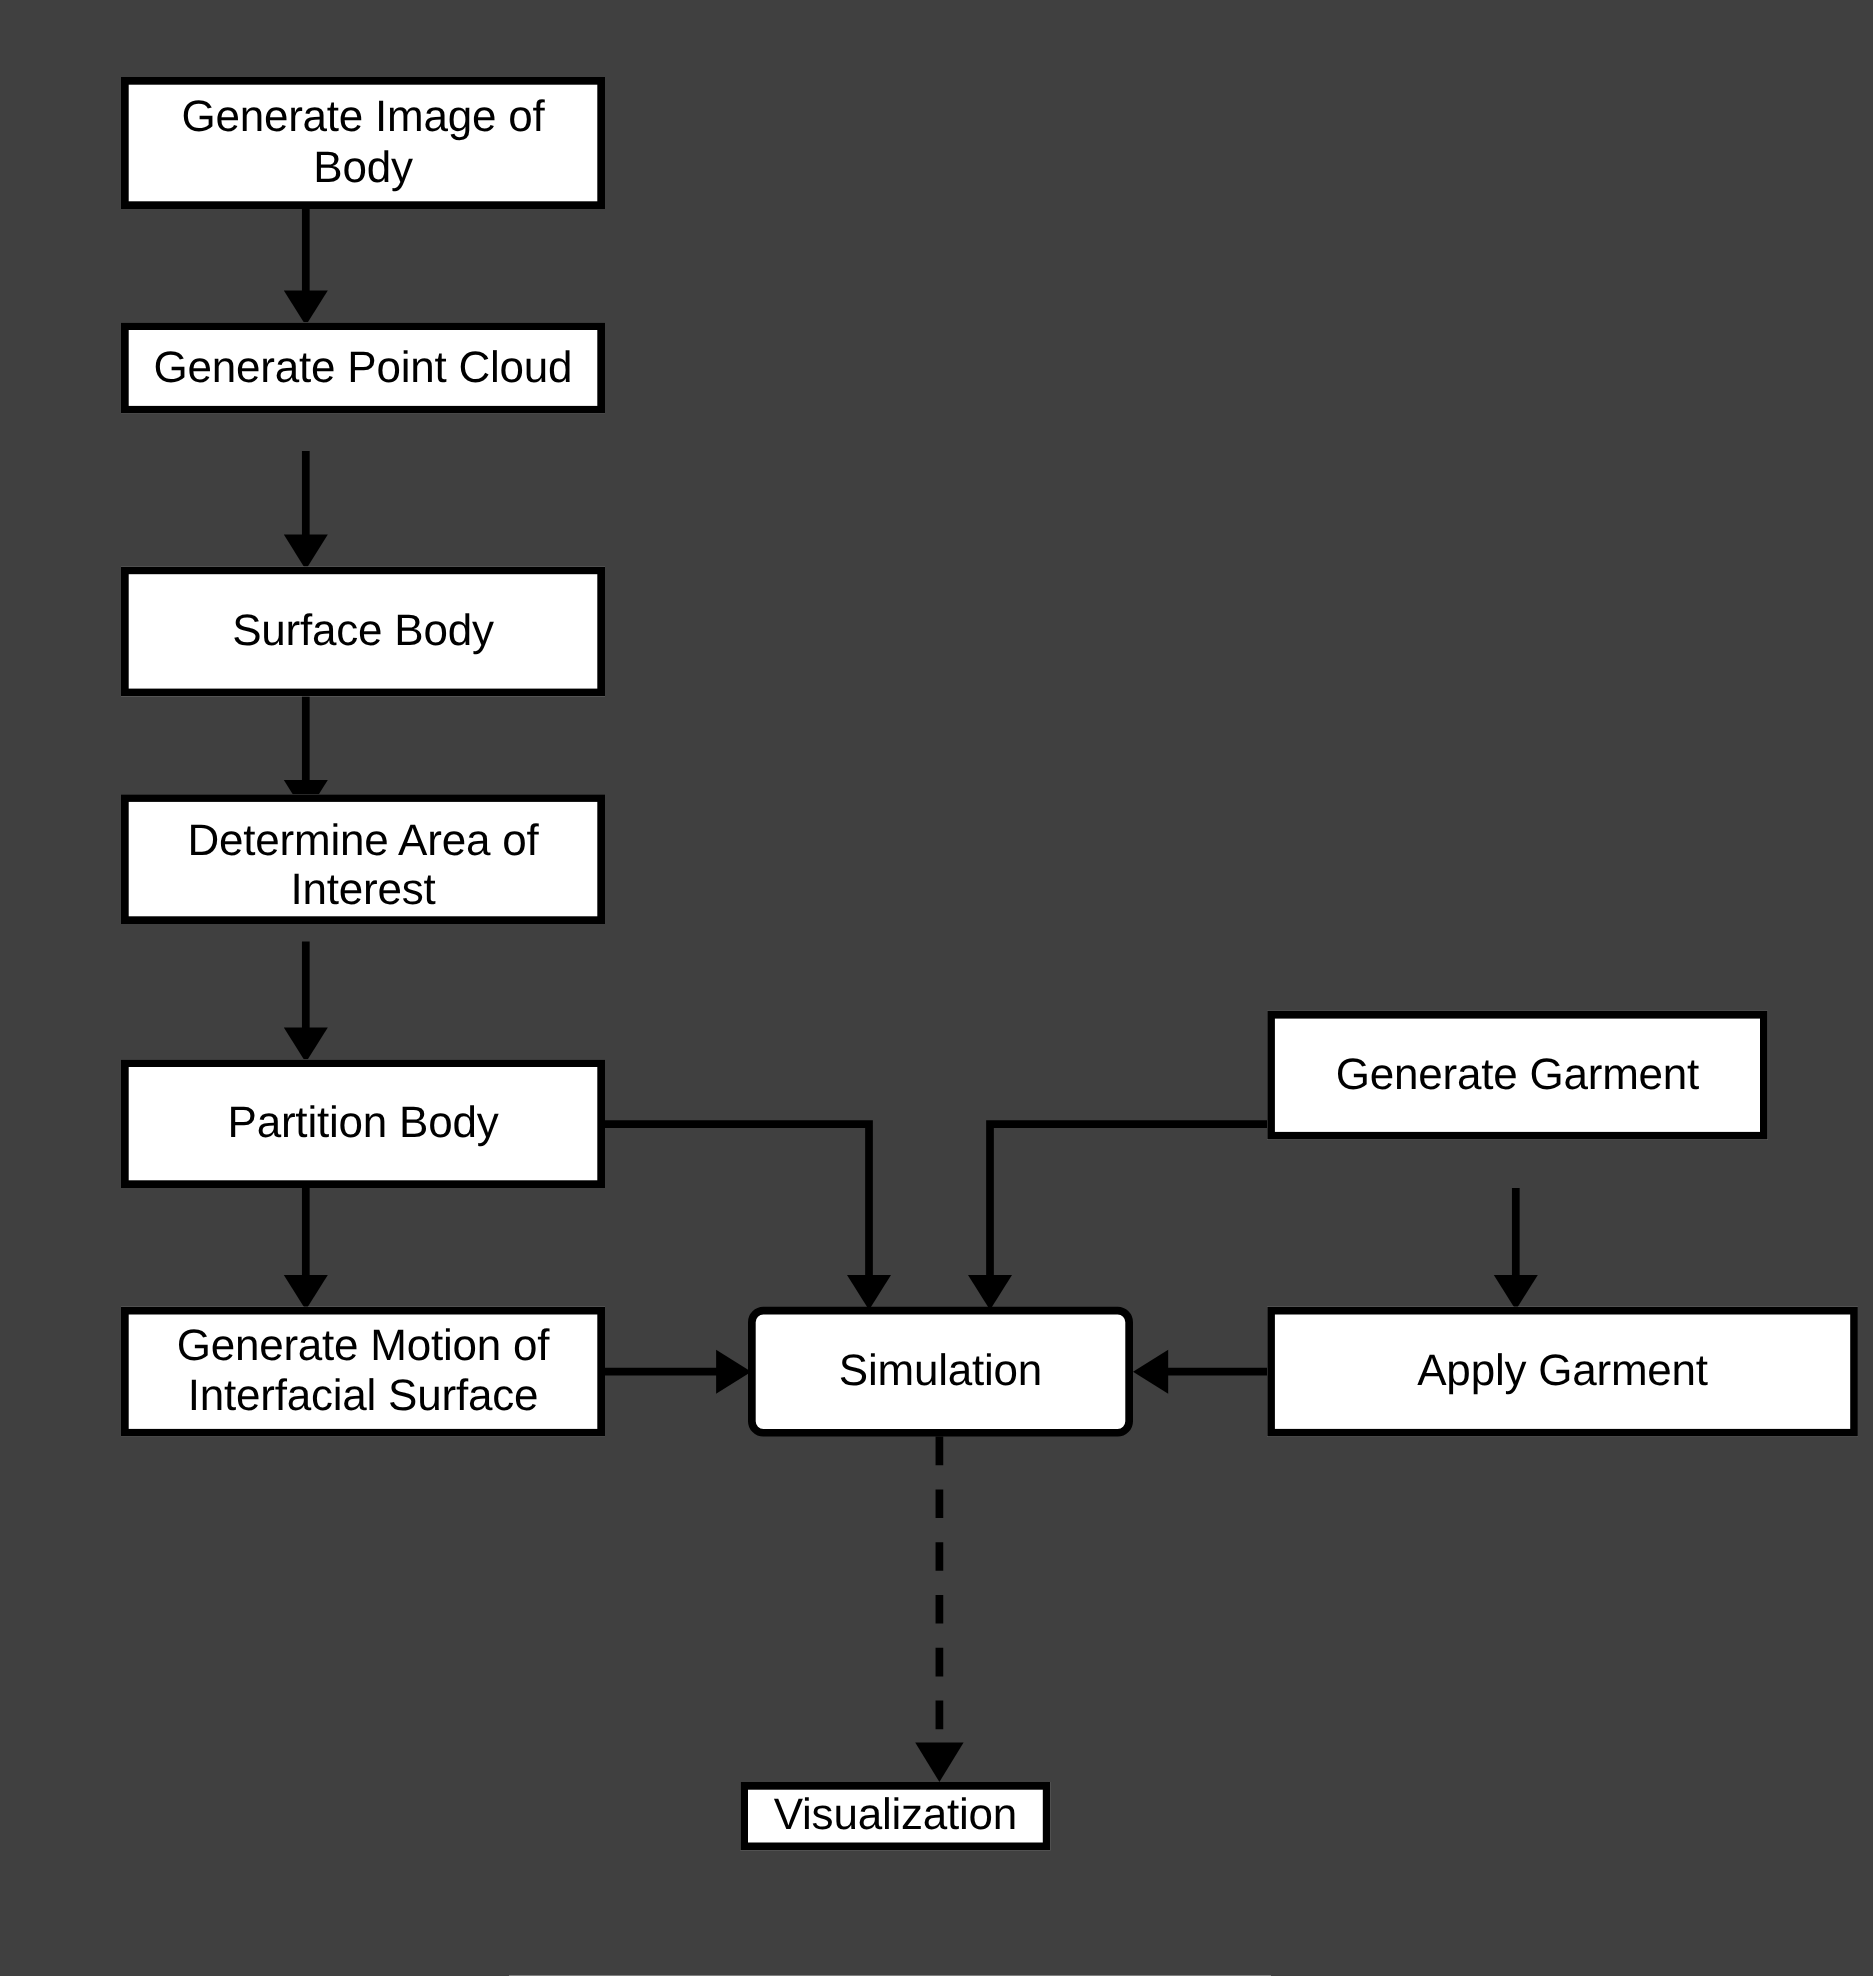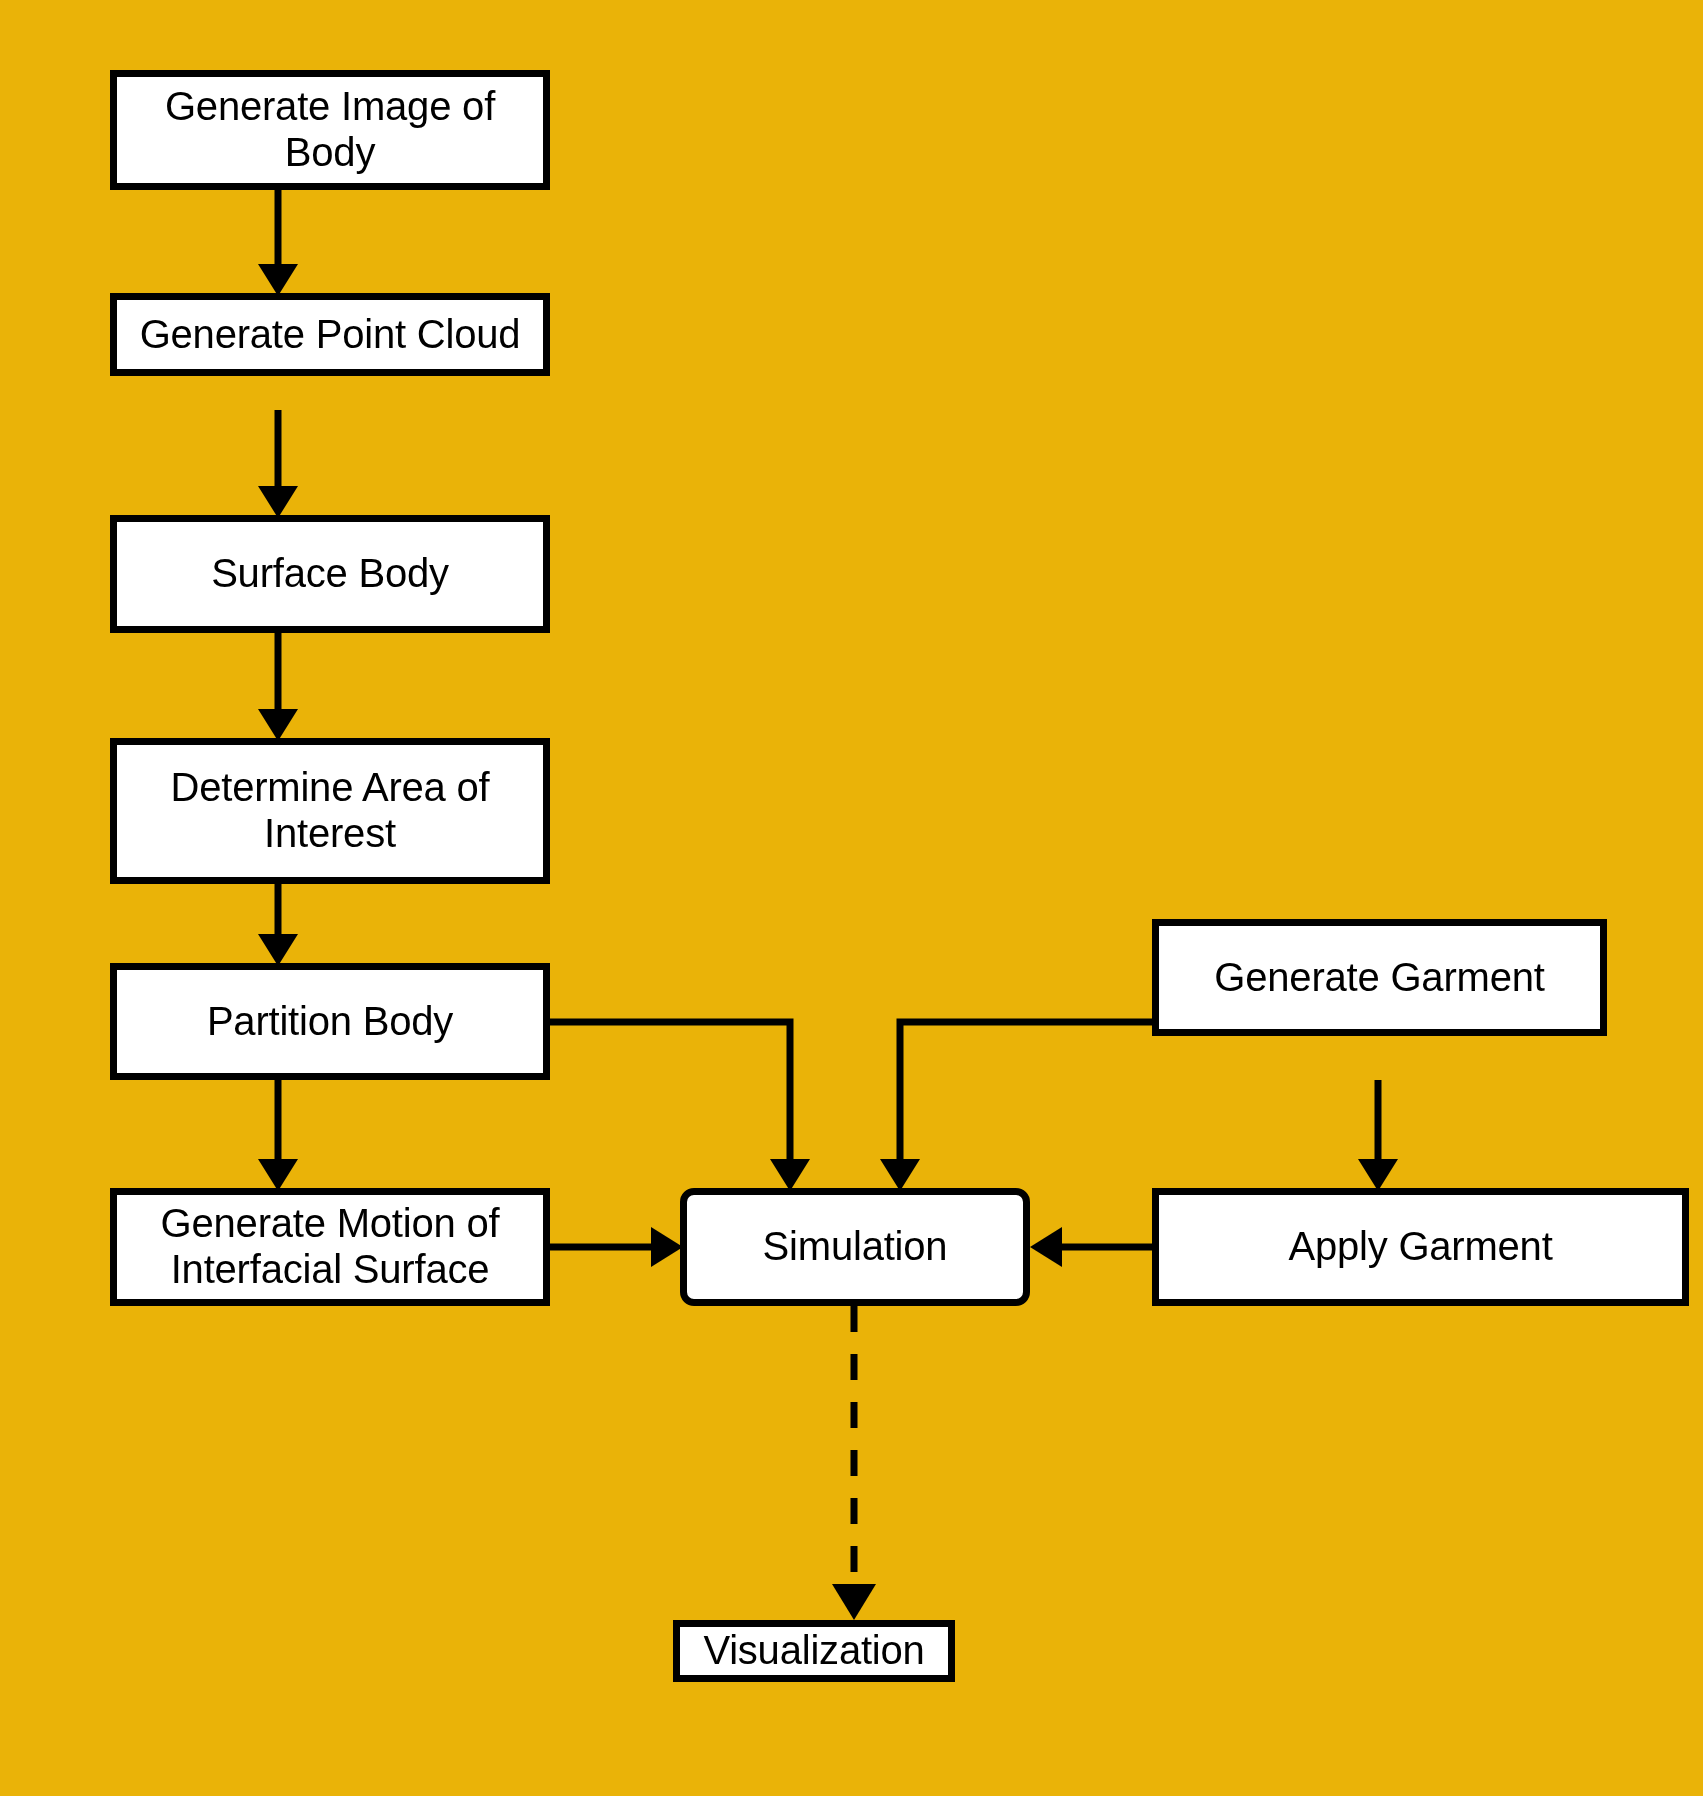--- a/index.html
+++ b/index.html
@@ -10,21 +10,21 @@
   body {
     width: 1703px;
     height: 1796px;
     font-family: "Liberation Sans", sans-serif;
     overflow: hidden;
   }
   #flowchart-root {
     position: relative;
     width: 1703px;
     height: 1796px;
-    background: #eab308;
+    background: #404040;
   }
   #flow-svg {
     position: absolute;
     left: 0;
     top: 0;
     width: 1703px;
     height: 1796px;
   }
   .node-box {
     position: absolute;
@@ -119,21 +119,21 @@
   </div>
 
   <div class="node-box" style="left:110px; top:293px; width:440px; height:83px;">
     <span class="node-label">Generate Point Cloud</span>
   </div>
 
   <div class="node-box" style="left:110px; top:515px; width:440px; height:118px;">
     <span class="node-label">Surface Body</span>
   </div>
 
-  <div class="node-box" style="left:110px; top:738px; width:440px; height:146px;">
+  <div class="node-box" style="left:110px; top:722px; width:440px; height:118px;align-items:flex-end;">
     <span class="node-label">Determine Area of
 Interest</span>
   </div>
 
   <div class="node-box" style="left:110px; top:963px; width:440px; height:117px;">
     <span class="node-label">Partition Body</span>
   </div>
 
   <div class="node-box" style="left:110px; top:1188px; width:440px; height:118px;">
     <span class="node-label">Generate Motion of

